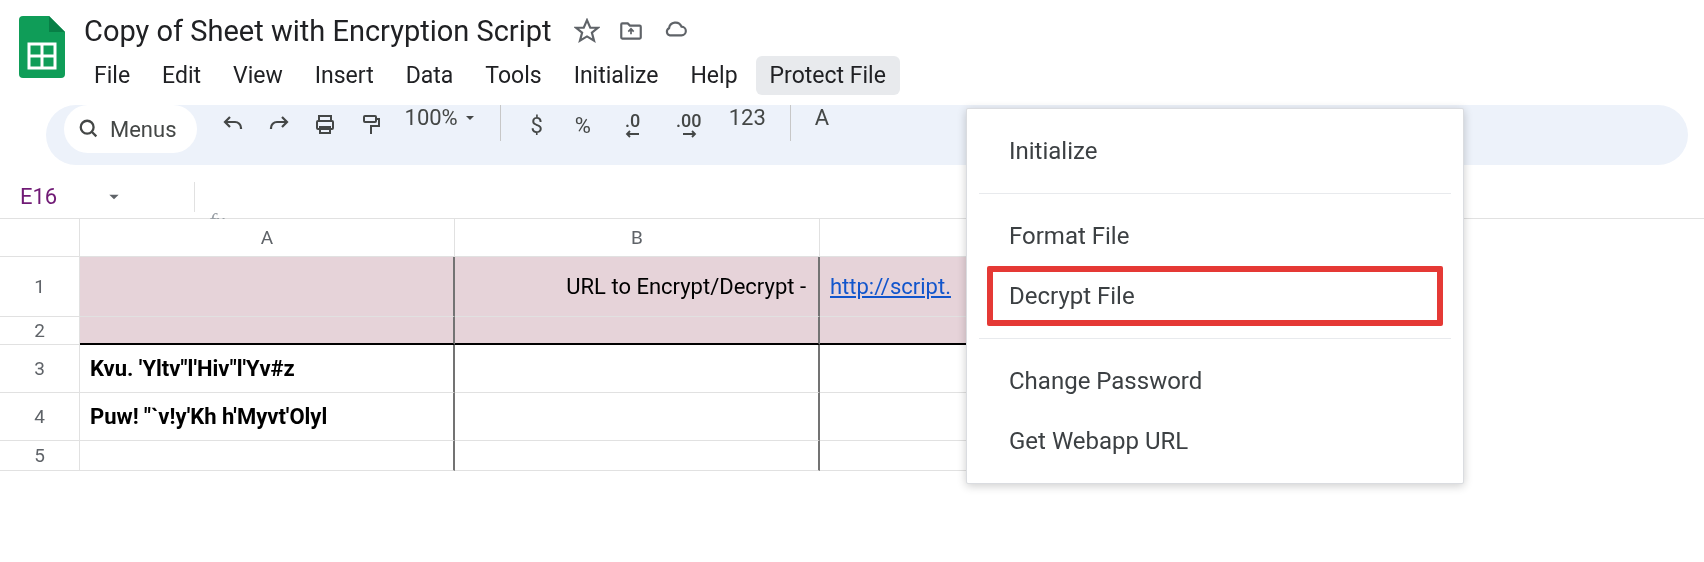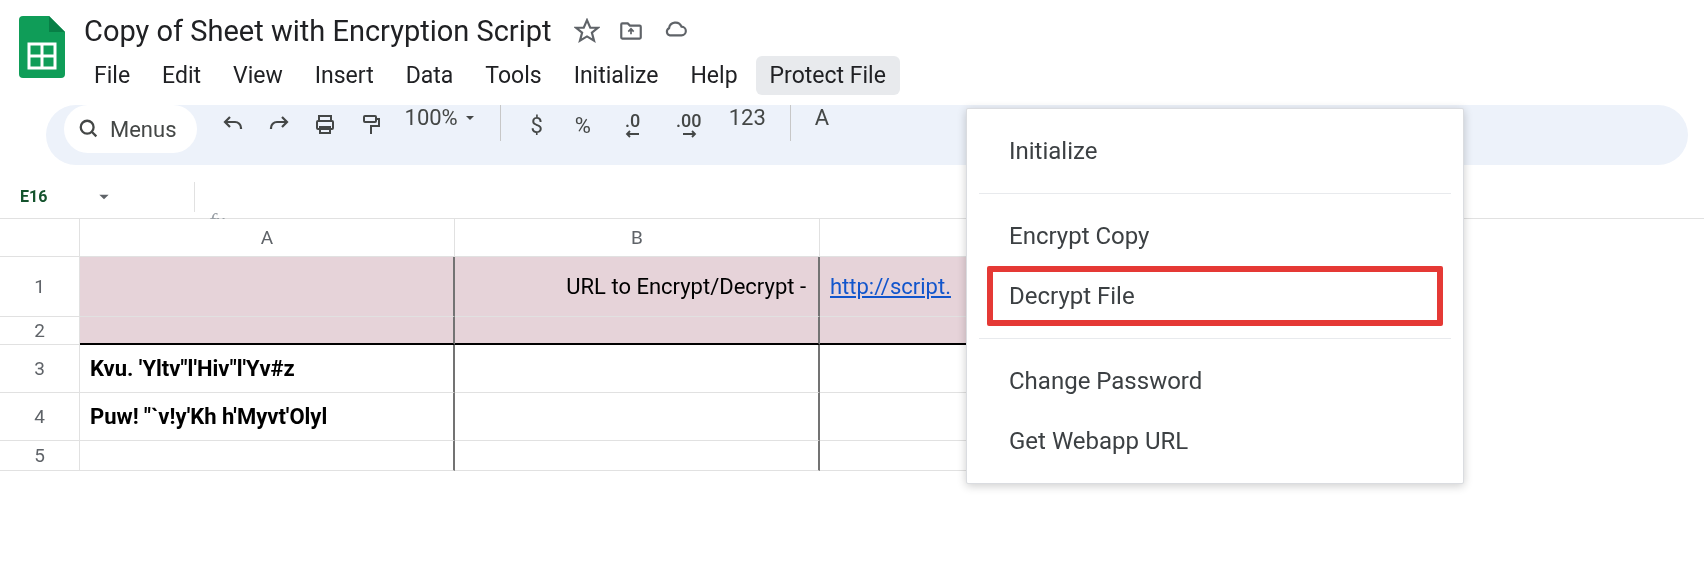--- a/index.html
+++ b/index.html
@@ -127,23 +127,22 @@
       border-bottom: 1px solid #e1e1e1;
       padding-left: 20px;
     }
     .namebox {
       display: flex;
       align-items: center;
       gap: 50px;
       width: 160px;
     }
     .namebox-text {
-      font-size: 16px;
-      color: #14532d;
-      font-weight: bold;
+      font-size: 22px;
+      color: #701a75;
     }
     .namebox-arrow {
       color: #5f6368;
     }
     .fx-sep {
       width: 1px;
       height: 30px;
       background: #e1e1e1;
       margin: 0 14px;
     }
@@ -398,18 +397,18 @@
 
   <div class="row-header" style="height:30px">5</div>
   <div class="cell" style="height:30px"></div>
   <div class="cell" style="height:30px"></div>
   <div class="cell" style="height:30px"></div>
 </div>
 
 <div class="dropdown-menu">
   <div class="dropdown-item">Initialize</div>
   <div class="dropdown-sep"></div>
-  <div class="dropdown-item">Encrypt Copy</div>
+  <div class="dropdown-item">Format File</div>
   <div class="dropdown-item highlighted">Decrypt File</div>
   <div class="dropdown-sep"></div>
   <div class="dropdown-item">Change Password</div>
   <div class="dropdown-item">Get Webapp URL</div>
 </div>
 
 </body></html>

